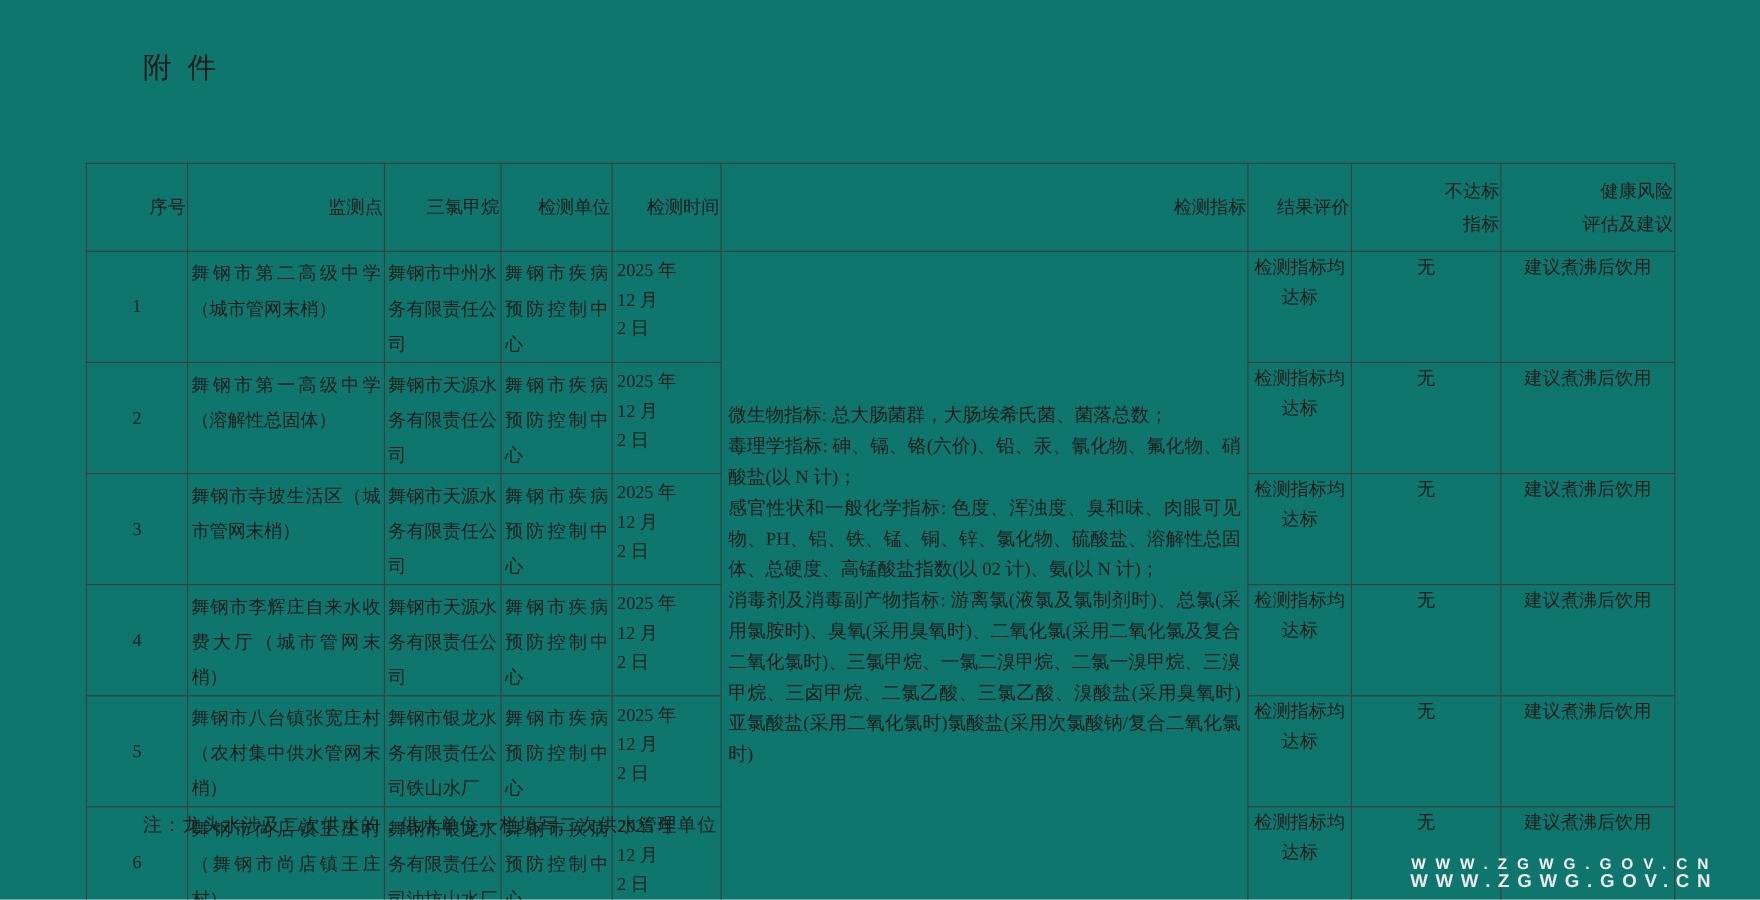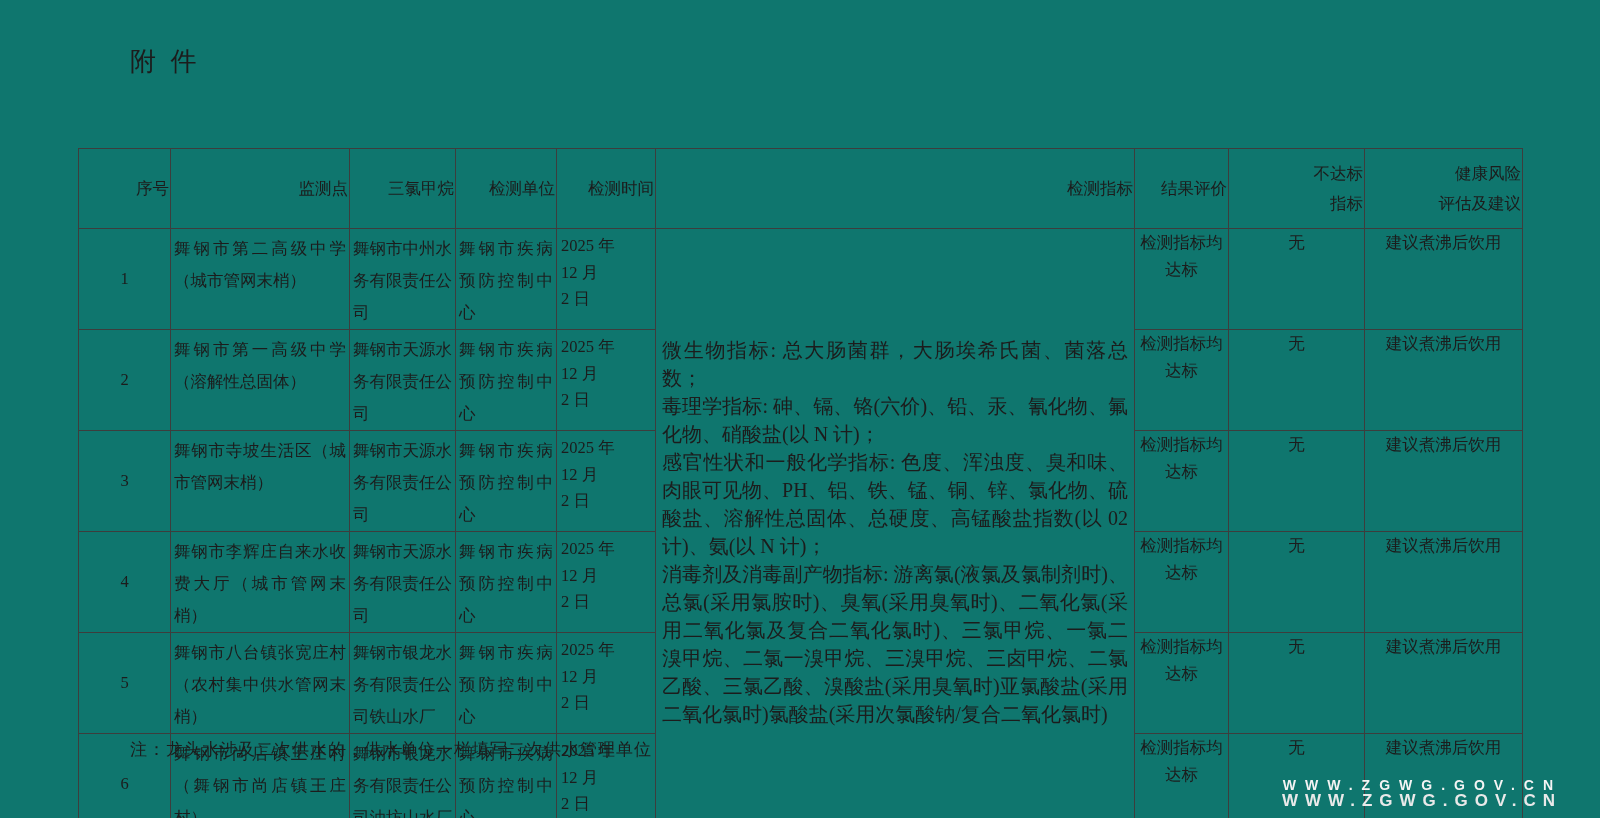--- a/index.html
+++ b/index.html
@@ -53,21 +53,21 @@
     white-space:pre-line;
   }
   .c-ind{
     vertical-align:middle;
     padding:0 6px;
   }
   .c-ind p{
     margin:0;
     text-align:justify;
     line-height:28px;
-    font-size:20px;
+    font-size:17px;
   }
   .c-center{
     text-align:center;
     padding-top:0;
     line-height:27px;
   }
   .note{
     position:absolute;left:130px;top:738px;
     font-size:17px;letter-spacing:1px;
   }

